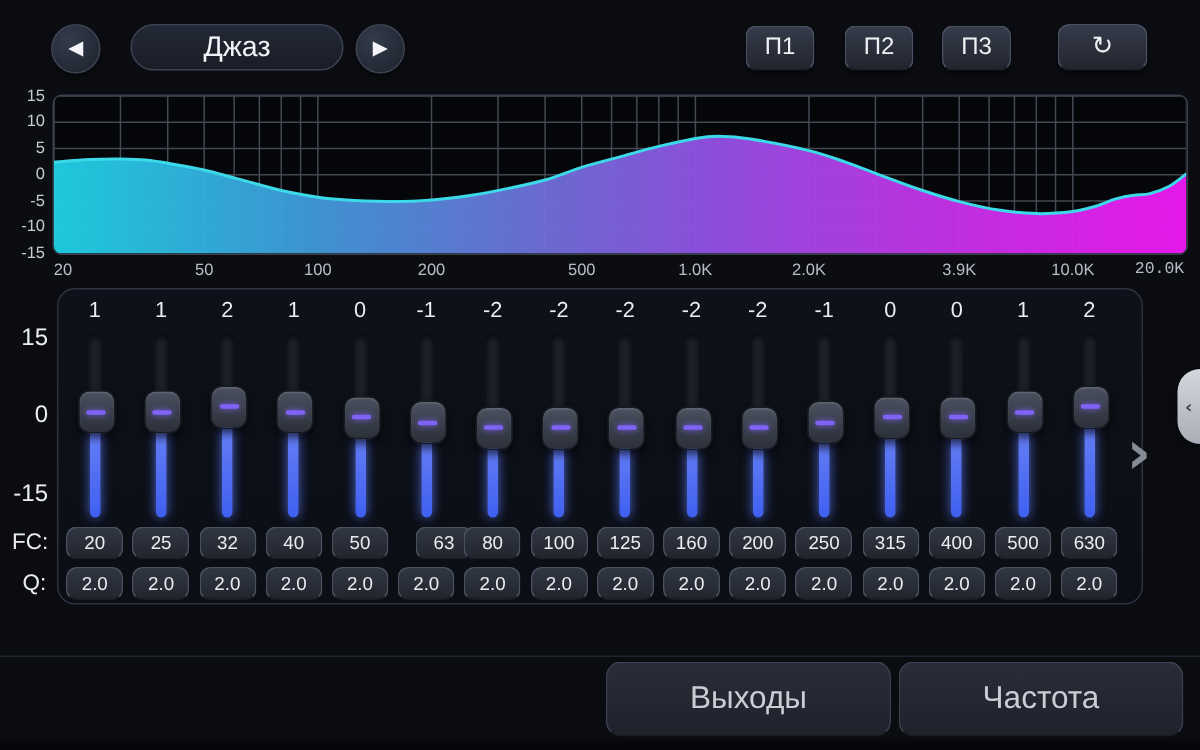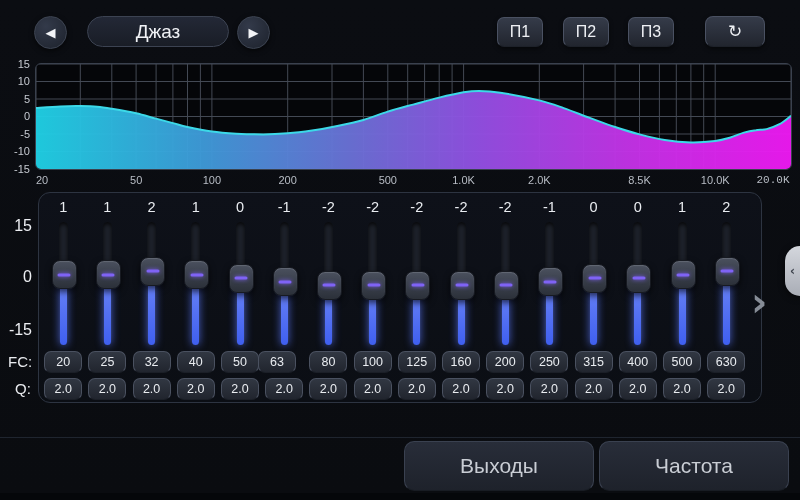--- a/index.html
+++ b/index.html
@@ -165,21 +165,21 @@
     <div class="abs chart-ylab" style="left: 4px; top: 128.5px;">-5</div>
     <div class="abs chart-ylab" style="left: 4px; top: 146px;">-10</div>
     <div class="abs chart-ylab" style="left: 4px; top: 163.5px;">-15</div>
     <div class="abs chart-xlab" style="left: 42px;">20</div>
     <div class="abs chart-xlab" style="left: 136.148px;">50</div>
     <div class="abs chart-xlab" style="left: 211.907px;">100</div>
     <div class="abs chart-xlab" style="left: 287.667px;">200</div>
     <div class="abs chart-xlab" style="left: 387.815px;">500</div>
     <div class="abs chart-xlab" style="left: 463.574px;">1.0K</div>
     <div class="abs chart-xlab" style="left: 539.333px;">2.0K</div>
-    <div class="abs chart-xlab" style="left: 639.482px;">8.5K</div>
+    <div class="abs chart-xlab" style="left: 639.482px;">3.9K</div>
     <div class="abs chart-xlab" style="left: 715.241px;">10.0K</div>
     <div class="abs chart-xlab" style="left: 773px; font-family: Liberation Mono, monospace;">20.0K</div>
     <div class="abs eq-ylab" style="left: 4px; top: 226px;">15</div>
     <div class="abs eq-ylab" style="left: 4px; top: 277px;">0</div>
     <div class="abs eq-ylab" style="left: 4px; top: 330px;">-15</div>
     <div class="abs gain-val" style="left: 63.2px; top: 199px;">1</div>
     <div class="abs track" style="left: 58.7px; top: 222px; height: 123px;"></div>
     <div class="abs bfill" style="left: 59.7px; top: 273.5px; height: 71.5px;"></div>
     <div class="abs handle" style="left: 51.7px; top: 260px;">
       <div class="hline"></div>
@@ -217,21 +217,21 @@
       <div class="hline"></div>
     </div>
     <div class="abs mini-btn" style="left: 240px; top: 351px;">50</div>
     <div class="abs mini-btn" style="left: 240px; top: 378px;">2.0</div>
     <div class="abs gain-val" style="left: 284.2px; top: 199px;">-1</div>
     <div class="abs track" style="left: 279.7px; top: 222px; height: 123px;"></div>
     <div class="abs bfill" style="left: 280.7px; top: 280.5px; height: 64.5px;"></div>
     <div class="abs handle" style="left: 272.7px; top: 267px;">
       <div class="hline"></div>
     </div>
-    <div class="abs mini-btn" style="left: 277px; top: 351px;">63</div>
+    <div class="abs mini-btn" style="left: 296px; top: 351px;">63</div>
     <div class="abs mini-btn" style="left: 284.2px; top: 378px;">2.0</div>
     <div class="abs gain-val" style="left: 328.4px; top: 199px;">-2</div>
     <div class="abs track" style="left: 323.9px; top: 222px; height: 123px;"></div>
     <div class="abs bfill" style="left: 324.9px; top: 284px; height: 61px;"></div>
     <div class="abs handle" style="left: 316.9px; top: 270.5px;">
       <div class="hline"></div>
     </div>
     <div class="abs mini-btn" style="left: 328.4px; top: 351px;">80</div>
     <div class="abs mini-btn" style="left: 328.4px; top: 378px;">2.0</div>
     <div class="abs gain-val" style="left: 372.6px; top: 199px;">-2</div>

